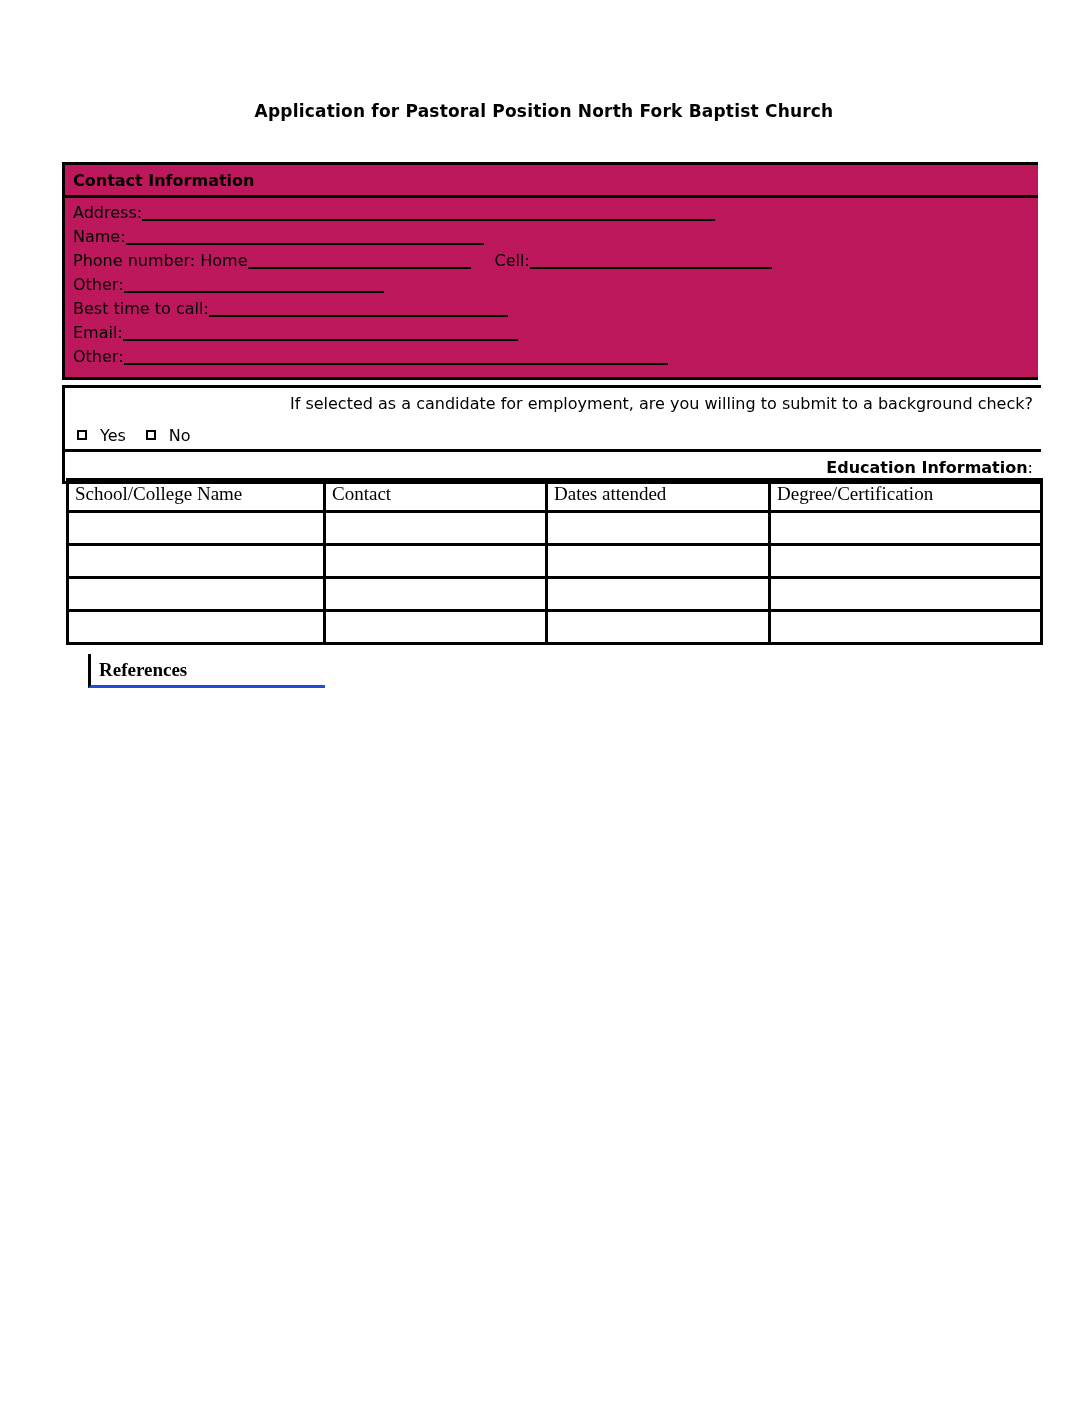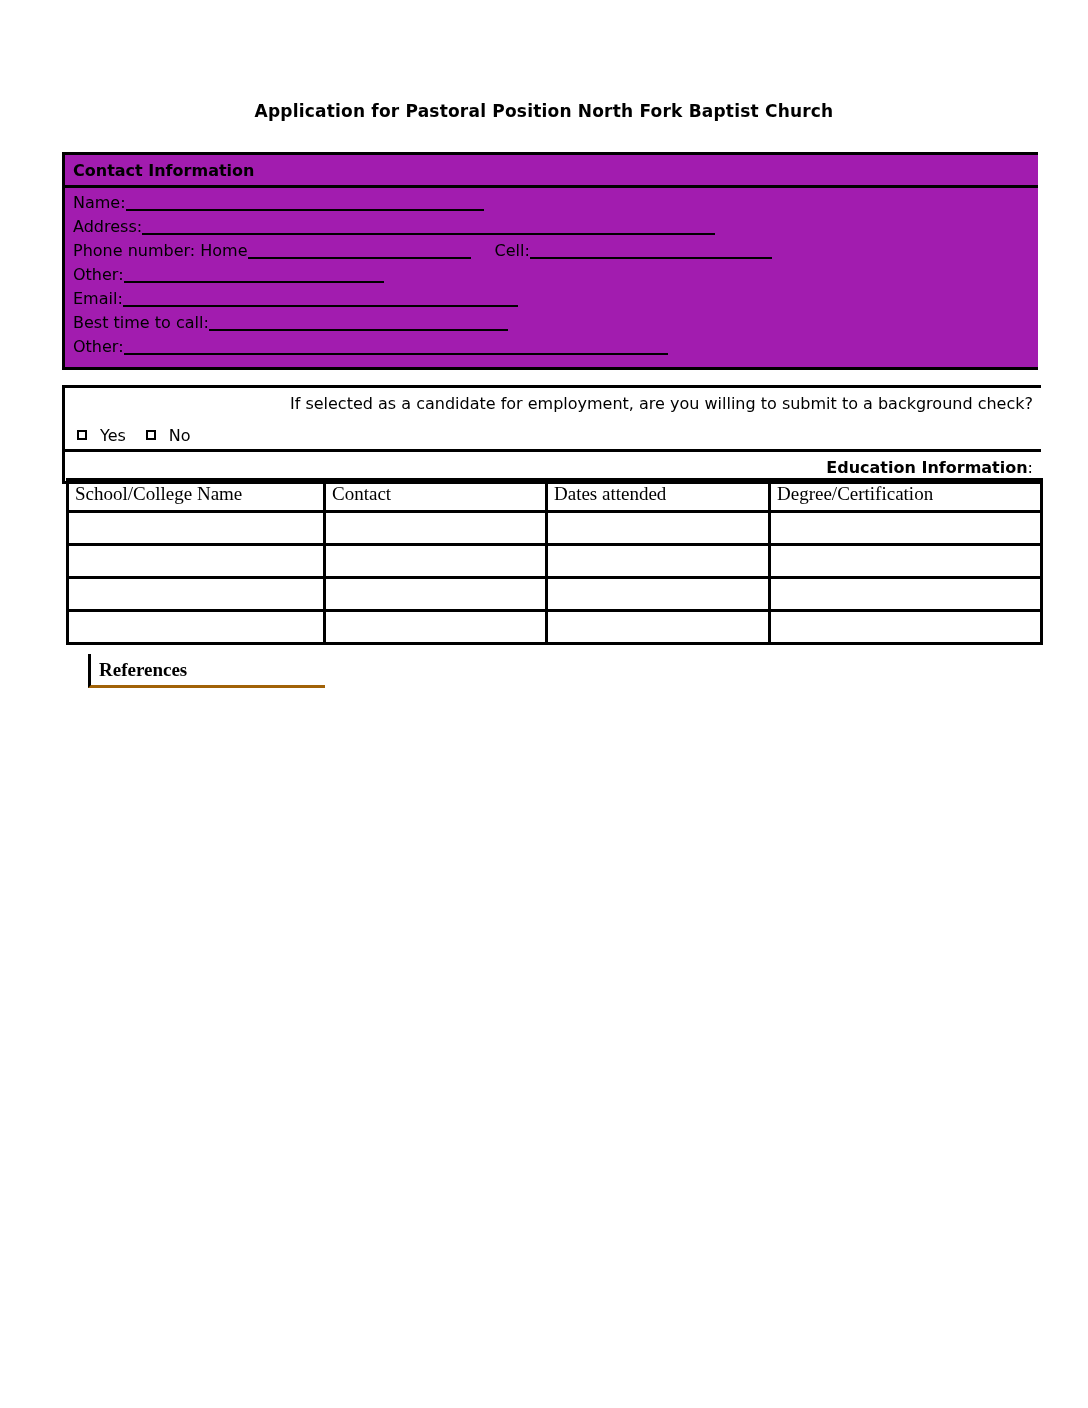--- a/index.html
+++ b/index.html
@@ -12,23 +12,23 @@
   }
   .page { position: relative; width: 1088px; height: 1408px; background: #fff; overflow: hidden; border-radius: 30px; }
 
   .doc-title {
     position: absolute; top: 101px; left: 0; width: 100%;
     text-align: center; font-weight: bold; font-size: 17px; letter-spacing: 0.2px;
   }
 
   
   .contact-box {
-    position: absolute; left: 62px; top: 152px; width: 976px;
+    position: absolute; left: 62px; top: 162px; width: 976px;
     border-top: 3px solid #000; border-left: 3px solid #000; border-bottom: 3px solid #000;
-    background: #a21caf;
+    background: #be185d;
   }
   .box-heading {
     font-weight: bold; font-size: 16px;
     padding: 6px 8px 5px 8px;
     border-bottom: 3px solid #000;
   }
   .fields { padding: 3px 8px 8px 8px; font-size: 16px; line-height: 24px; }
   .field-line { white-space: nowrap; height: 24px; }
   .blank {
     display: inline-block;
@@ -81,55 +81,55 @@
   .edu-table th { height: 32px; }
   .edu-table td { height: 33px; }
   .col-school { width: 257px; }
   .col-location { width: 222px; }
   .col-dates { width: 223px; }
   .col-degree { width: 272px; }
 
   
   .references-box {
     position: absolute; left: 88px; top: 654px; width: 237px; height: 34px;
-    border-left: 3px solid #000; border-bottom: 3px solid #a16207;
+    border-left: 3px solid #000; border-bottom: 3px solid #1d4ed8;
     font-family: "Liberation Serif", "DejaVu Serif", serif;
     font-weight: bold; font-size: 19px;
     padding: 5px 0 0 8px;
     background: #fff;
   }
 </style>
 </head>
 <body>
 
 <div class="page">
 
   <div class="doc-title">Application for Pastoral Position North Fork Baptist Church</div>
 
   <div class="contact-box">
     <div class="box-heading">Contact Information</div>
     <div class="fields">
       <div class="field-line">
-        <span>Name:</span><span class="blank w-name"></span>
+        <span>Address:</span><span class="blank w-address"></span>
       </div>
       <div class="field-line">
-        <span>Address:</span><span class="blank w-address"></span>
+        <span>Name:</span><span class="blank w-name"></span>
       </div>
       <div class="field-line">
         <span>Phone number:</span>
         <span>Home</span><span class="blank w-home"></span><span class="cell-label">Cell:</span><span class="blank w-cell"></span>
       </div>
       <div class="field-line">
         <span>Other:</span><span class="blank w-other1"></span>
       </div>
       <div class="field-line">
-        <span>Email:</span><span class="blank w-email"></span>
+        <span>Best time to call:</span><span class="blank w-best"></span>
       </div>
       <div class="field-line">
-        <span>Best time to call:</span><span class="blank w-best"></span>
+        <span>Email:</span><span class="blank w-email"></span>
       </div>
       <div class="field-line">
         <span>Other:</span><span class="blank w-other2"></span>
       </div>
     </div>
   </div>
 
   <div class="question-box">
     <div class="question-area">
       <div class="question-text">If selected as a candidate for employment, are you willing to submit to a background check?</div>

